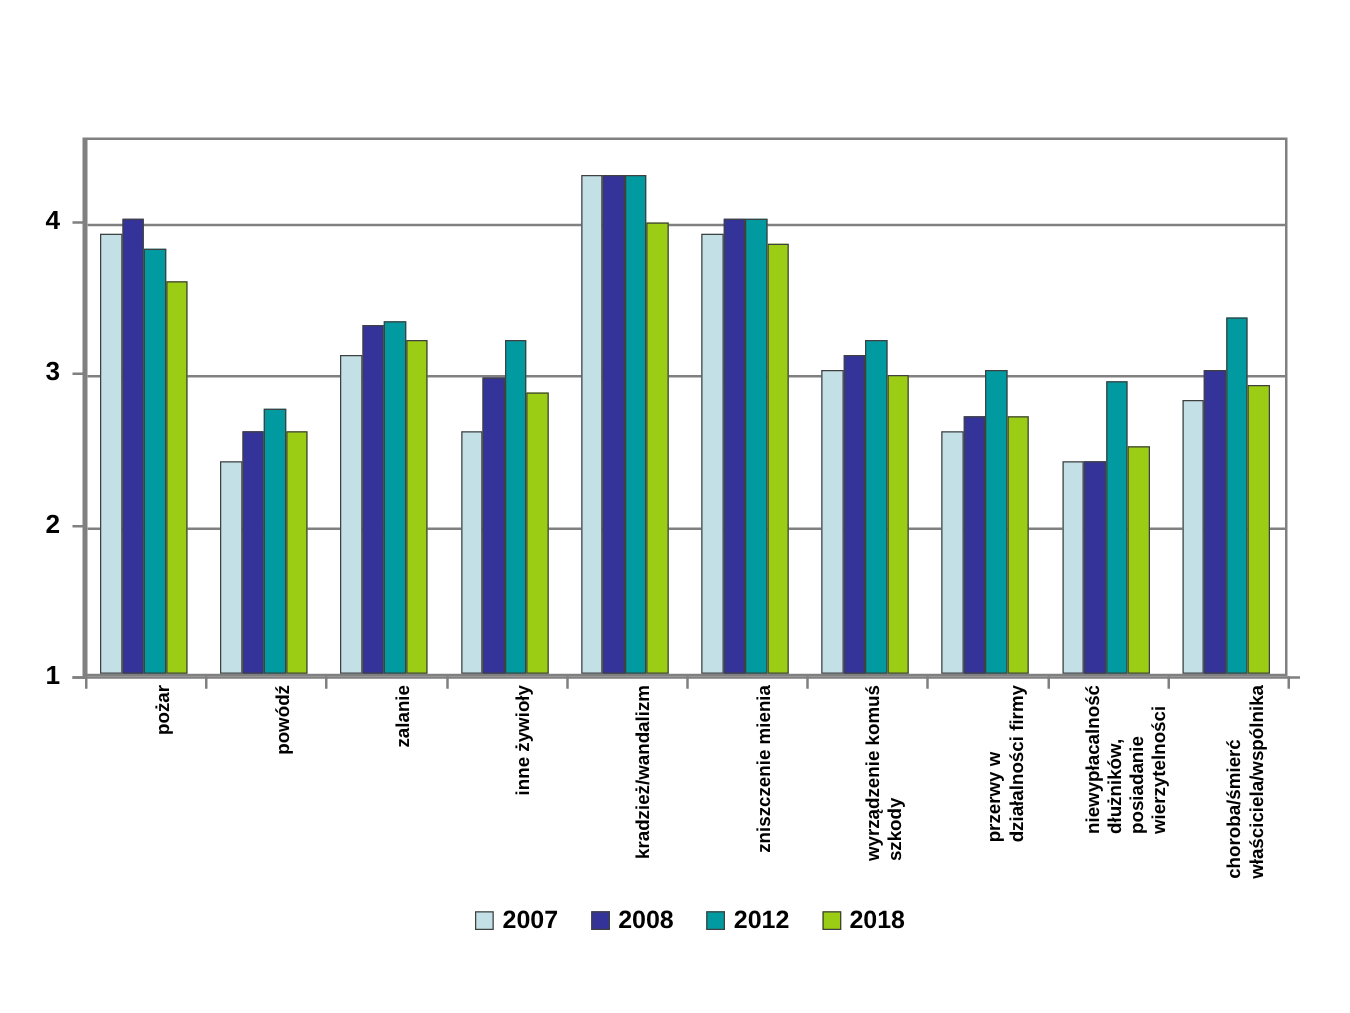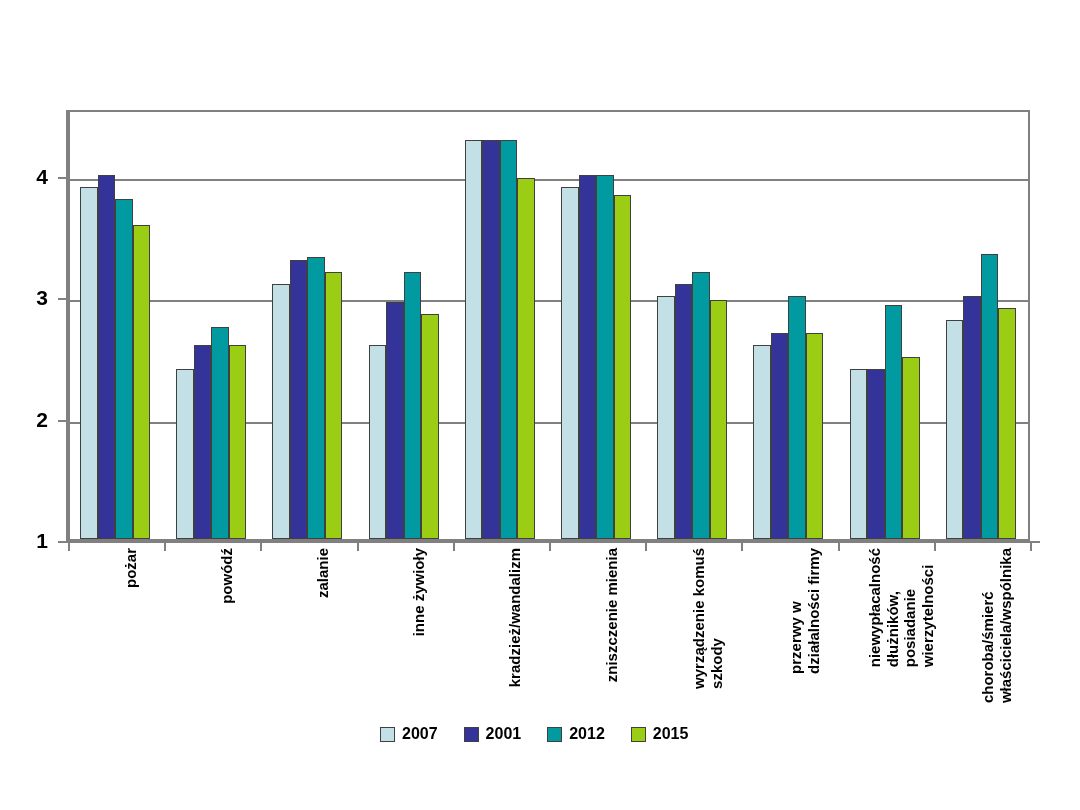--- a/index.html
+++ b/index.html
@@ -127,21 +127,21 @@
     align-items: center;
     gap: 7px;
   }
   .legend-swatch {
     width: 15px;
     height: 15px;
     border: 1px solid #404040;
     box-sizing: border-box;
   }
   .legend-text {
-    font-size: 16px;
+    font-size: 20px;
     font-weight: bold;
     color: #000000;
     line-height: 1;
   }
 </style>
 </head>
 <body>
 
 <div id="chart-root">
 
@@ -258,25 +258,25 @@
 właściciela/wspólnika</div>
     </div>
 
   <div class="legend" id="legend">
       <div class="legend-item">
         <span class="legend-swatch" style="background: rgb(194, 224, 230);"></span>
         <span class="legend-text">2007</span>
       </div>
       <div class="legend-item">
         <span class="legend-swatch" style="background: rgb(51, 51, 154);"></span>
-        <span class="legend-text">2001</span>
+        <span class="legend-text">2008</span>
       </div>
       <div class="legend-item">
         <span class="legend-swatch" style="background: rgb(0, 154, 160);"></span>
         <span class="legend-text">2012</span>
       </div>
       <div class="legend-item">
         <span class="legend-swatch" style="background: rgb(155, 205, 20);"></span>
-        <span class="legend-text">2015</span>
+        <span class="legend-text">2018</span>
       </div>
     </div>
 
 </div>
 
 </body></html>

